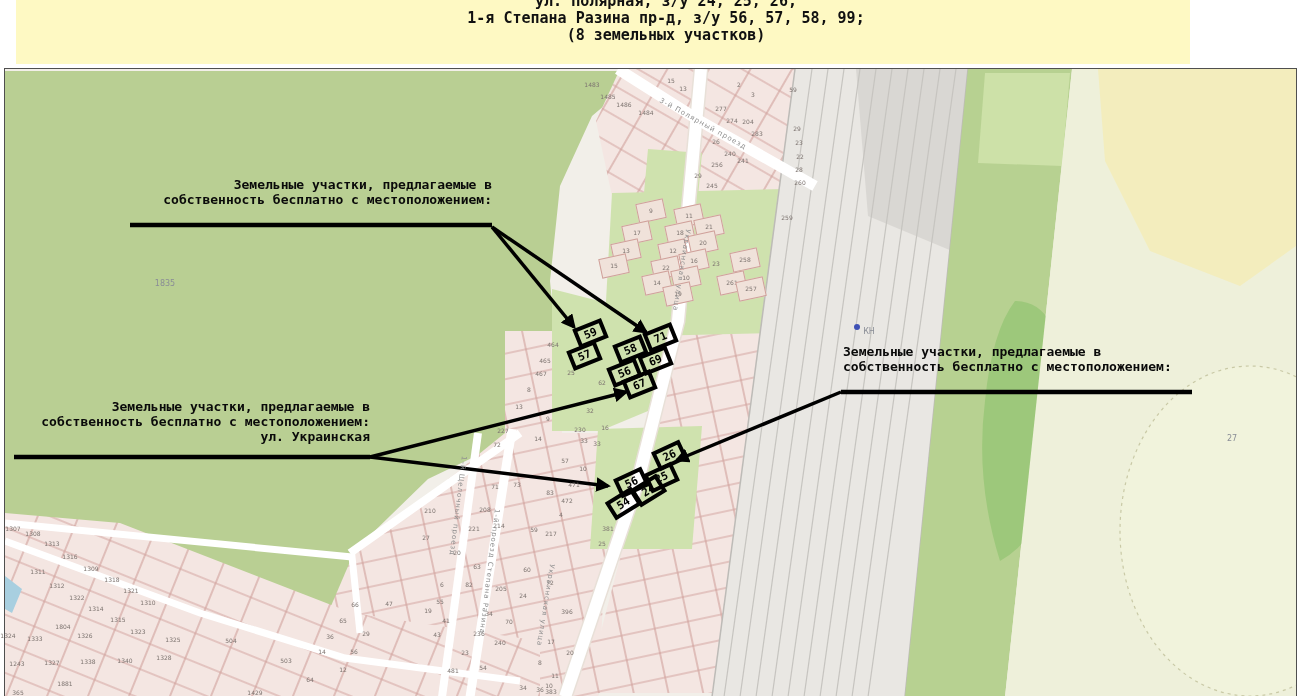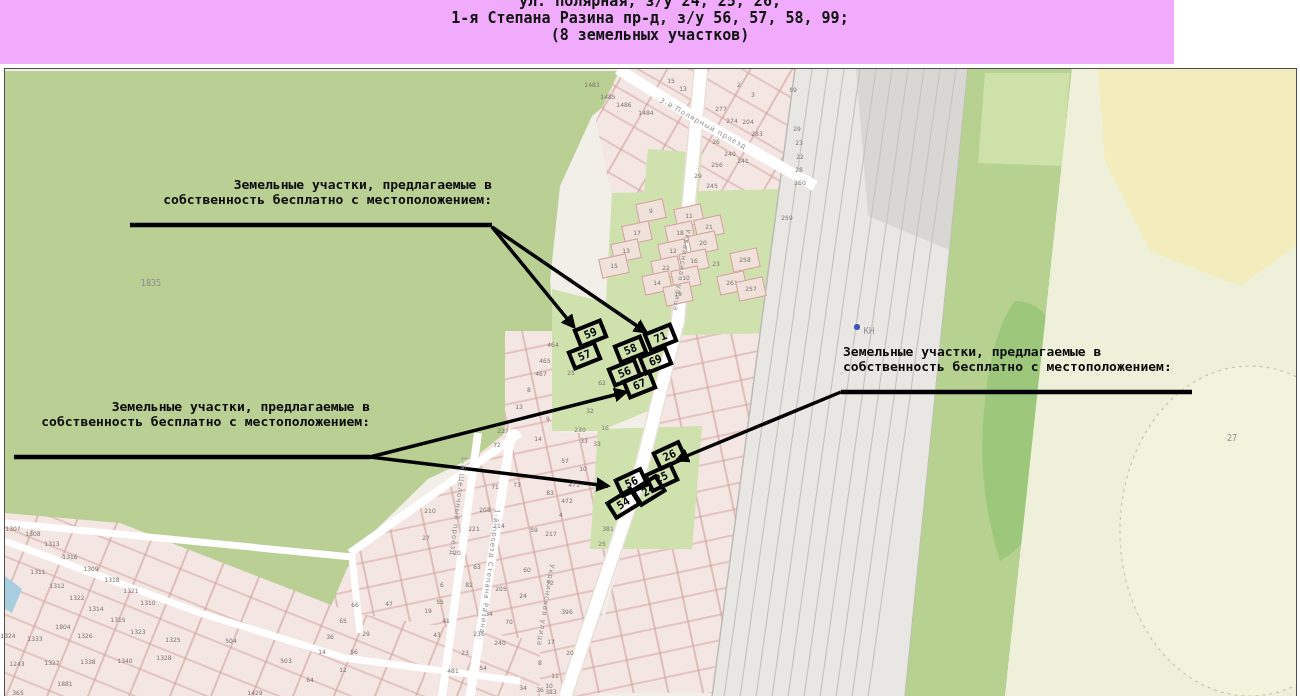--- a/index.html
+++ b/index.html
@@ -1,20 +1,20 @@
 <!DOCTYPE html>
 <html><head>
 <meta charset="utf-8">
 <style>
   html,body{margin:0;padding:0;background:#ffffff;}
   #page{position:relative;width:1300px;height:696px;overflow:hidden;background:#ffffff;
         font-family:"DejaVu Sans",sans-serif;}
   
-  #title-block{position:absolute;left:0;top:0;width:1174px;height:64px;overflow:hidden;
-               background:#f0abfc;z-index:30;}
+  #title-block{position:absolute;left:16px;top:0;width:1174px;height:64px;overflow:hidden;
+               background:#fef9c3;z-index:30;}
   #title-inner{position:absolute;left:0;top:-7px;width:1300px;text-align:center;
                font-family:"DejaVu Sans Mono",monospace;font-weight:bold;
                font-size:15px;line-height:17px;color:#111;}
   
   #map{position:absolute;left:4px;top:68px;width:1291px;height:628px;
        border:1px solid #4f4f4f;background:#f2efe9;overflow:hidden;}
   #map svg{position:absolute;left:0;top:0;}
   
   .layer{position:absolute;left:0;top:0;width:1300px;height:696px;pointer-events:none;}
   .parcel-num{position:absolute;transform:translate(-50%,-50%);
@@ -294,21 +294,21 @@
       <span class="parcel-num" style="left: 18px; top: 693px;">365</span>
     </div>
   <div class="layer" id="street-labels">
       <span class="street-label" style="left: 688px; top: 225px; transform: rotate(99deg);">Украинская улица</span>
       <span class="street-label" style="left: 552px; top: 560px; transform: rotate(99deg);">Украинская улица</span>
       <span class="street-label" style="left: 660px; top: 96px; transform: rotate(29deg);">3-й Полярный проезд</span>
       <span class="street-label" style="left: 497px; top: 505px; transform: rotate(97deg);">1-й проезд Степана Разина</span>
       <span class="street-label" style="left: 464px; top: 452px; transform: rotate(97deg);">1-й Щелочный проезд</span>
     </div>
   <div class="layer" id="area-labels">
-      <span class="area-label" style="left: 151px; top: 283px;">1835</span>
+      <span class="area-label" style="left: 165px; top: 283px;">1835</span>
       <span class="area-label" style="left: 1232px; top: 438px;">27</span>
       <span class="area-label" style="left: 869px; top: 331px;">КН</span>
     </div>
   <div class="layer" id="highlight-cells">
       <div class="hl-cell" style="left: 574.5px; top: 322.5px; transform: rotate(-22deg);">59</div>
       <div class="hl-cell" style="left: 568.5px; top: 344.5px; transform: rotate(-22deg);">57</div>
       <div class="hl-cell" style="left: 614.5px; top: 338.5px; transform: rotate(-22deg);">58</div>
       <div class="hl-cell" style="left: 608.5px; top: 361.5px; transform: rotate(-22deg);">56</div>
       <div class="hl-cell" style="left: 644.5px; top: 326.5px; transform: rotate(-22deg);">71</div>
       <div class="hl-cell" style="left: 639.5px; top: 349.5px; transform: rotate(-22deg);">69</div>
@@ -320,19 +320,20 @@
       <div class="hl-cell" style="left: 632.5px; top: 479.5px; transform: rotate(-32deg);">24</div>
     </div>
 
   <div class="annotation right" style="left:122px;top:177px;width:370px;">
     <div>Земельные участки, предлагаемые в</div>
     <div>собственность бесплатно с местоположением:</div>
   </div>
   <div class="annotation right" style="left:10px;top:399px;width:360px;">
     <div>Земельные участки, предлагаемые в</div>
     <div>собственность бесплатно с местоположением:</div>
+    <div>ул. Украинская</div>
   </div>
   <div class="annotation left" style="left:843px;top:344px;width:360px;">
     <div>Земельные участки, предлагаемые в</div>
     <div>собственность бесплатно с местоположением:</div>
   </div>
 
 </div>
 
 </body></html>

